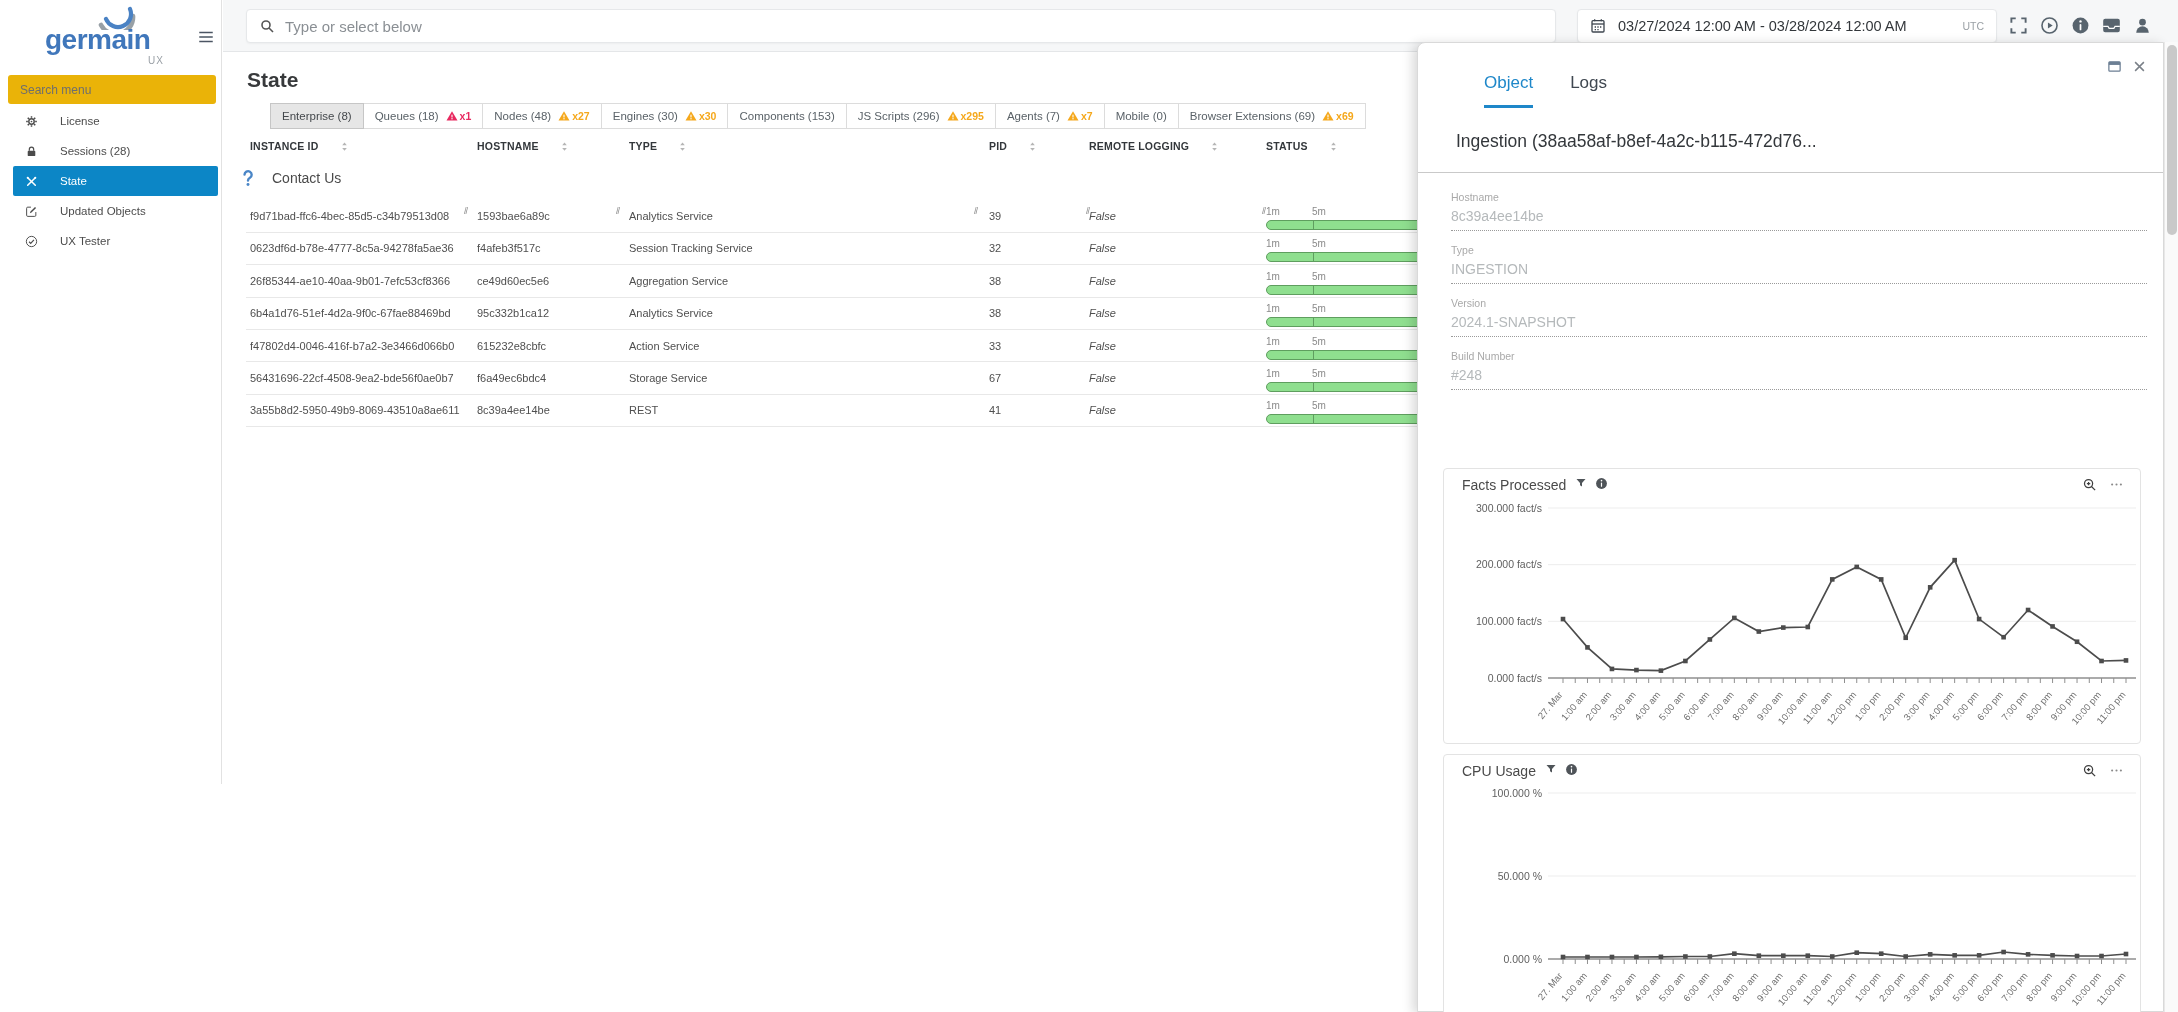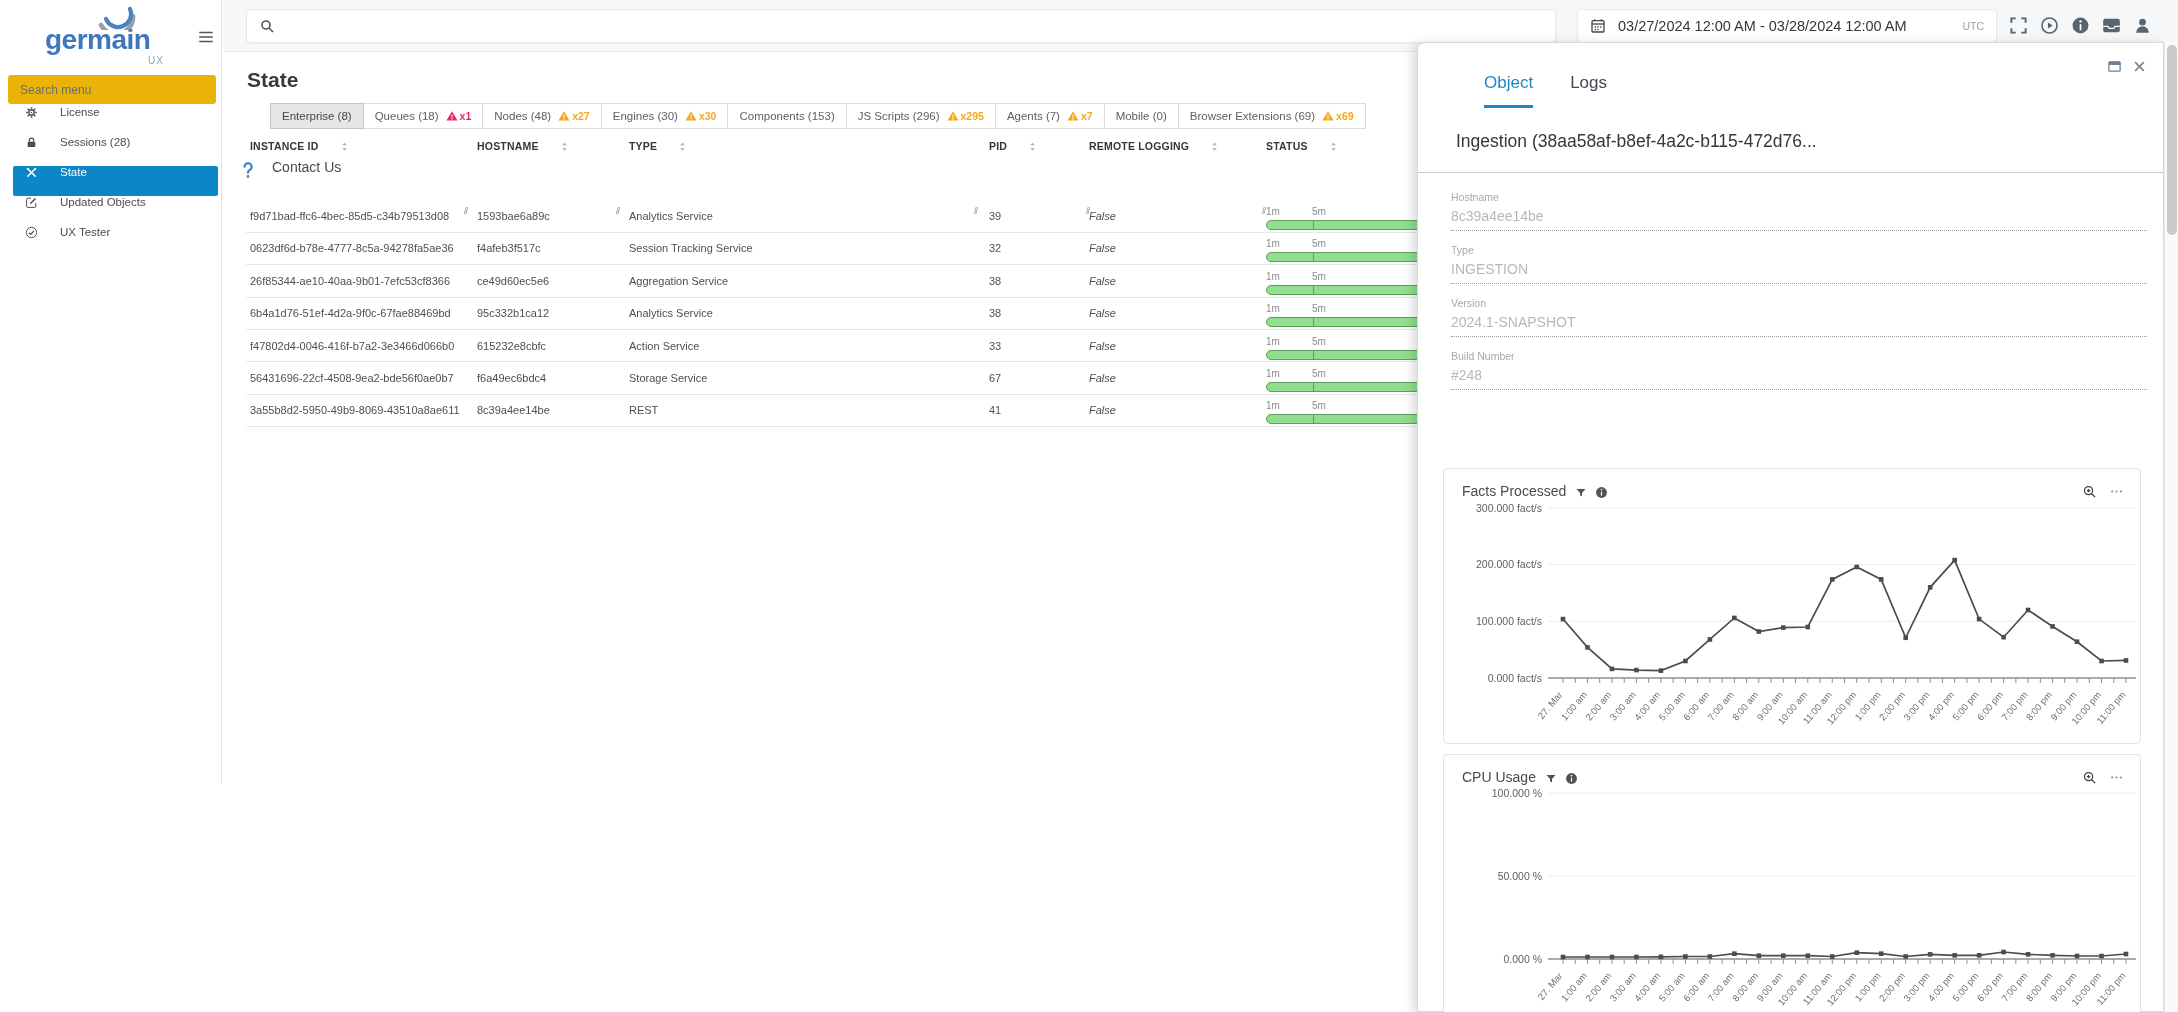--- a/index.html
+++ b/index.html
@@ -15,21 +15,21 @@
   .logo-swoosh { position:absolute; left:88px; top:4px; width:56px; height:26px; }
   .logo-text { position:absolute; left:45px; top:24px; font-size:28px; font-weight:700;
     color:#4077bb; letter-spacing:-0.5px; }
   .logo-sub { position:absolute; left:148px; top:55px; font-size:10px; color:#9aa0a6; letter-spacing:1px; }
   .hamburger { position:absolute; left:196px; top:28px; width:20px; height:18px; color:#4b5563; cursor:pointer; }
   .menu-search { position:absolute; left:8px; top:75px; width:208px; height:29px;
     background:#eab308; border:none; border-radius:3px; padding:0 12px; font-size:12px; color:#555;
     font-family:inherit; }
   .menu-search::placeholder { color:#6e6e6e; }
   .menu { position:absolute; left:0; top:106px; width:222px; }
-  .mi { display:flex; align-items:flex-start; cursor:pointer; position:relative; }
+  .mi { display:flex; align-items:center; cursor:pointer; position:relative; }
   .mi.main { height:38px; font-size:14px; color:#4a4a4a; }
   .mi.exp { height:43px; }
   .mi.sub { height:30px; font-size:11.5px; color:#4c4c4c; }
   .mi.main .ic { width:22px; height:22px; margin-left:14px; margin-right:13px; color:#4a86c7; }
   .mi.sub .ic { width:13px; height:13px; margin-left:25px; margin-right:22px; color:#4b4b4b; }
   .mi .chev { position:absolute; right:14px; width:13px; height:13px; color:#555; }
   .mi.selected { background:#0c86c6; color:#fff; margin:0 4px 0 13px; border-radius:2px; }
   .mi.selected .ic { color:#fff; margin-left:12px; }
   .mi.h40 { height:40px; } .mi.h37 { height:37px; }
 
@@ -92,21 +92,21 @@
   .ptab { font-size:17px; color:#3f4750; padding-bottom:12px; cursor:pointer; }
   .ptab.active { color:#1e87c9; border-bottom:3px solid #1e87c9; }
   .panel-title { position:absolute; left:38px; top:88px; font-size:17.5px; color:#33373b; }
   .panel-divider { position:absolute; left:0; top:129px; width:100%; border-bottom:1px solid #c9c9c9; }
   .fields { position:absolute; left:33px; top:148px; width:696px; }
   .field { margin-bottom:13px; }
   .field .flabel { font-size:10.5px; color:#a9a9a9; margin-bottom:5px; }
   .field .fvalue { font-size:14px; color:#b5b9bb; padding-bottom:6px; border-bottom:1px dotted #9a9a9a; }
   #charts { position:absolute; left:25px; top:425px; width:698px; }
   .chart-card { width:698px; border:1px solid #e3e3e3; border-radius:4px; background:#fff; margin-bottom:10px; }
-  .chart-head { height:30px; display:flex; align-items:flex-end; padding:8px 16px 0 18px; }
+  .chart-head { height:30px; display:flex; align-items:flex-start; padding:8px 16px 0 18px; }
   .chart-title { font-size:14px; color:#4a4a4a; margin-right:9px; }
   .chart-head .ic { cursor:pointer; }
   .chart-head .funnel { width:12px; height:12px; color:#4f5459; margin-right:8px; }
   .chart-head .cinfo { width:13px; height:13px; color:#4f5459; }
   .chart-head .spacer { flex:1; }
   .chart-head .czoom { width:15px; height:15px; color:#3f3f3f; margin-right:12px; }
   .chart-head .cmore { width:15px; height:15px; color:#8a8a8a; }
 
   
   .scrollbar { position:absolute; right:0; top:42px; width:14px; height:970px; background:#fafafa;
@@ -348,20 +348,21 @@
 </aside>
 
 <header class="topbar">
   <div class="search-box">
     <span class="ic">
       <svg viewBox="0 0 24 24" fill="none" stroke="currentColor" stroke-width="2.4">
           <circle cx="10.5" cy="10.5" r="6"></circle>
           <path d="M15 15l6 6"></path>
         </svg>
     </span>
+    <input placeholder="Type or select below" style="">
   </div>
   <div class="date-box">
     <span class="ic">
       <svg viewBox="0 0 24 24" fill="currentColor">
           <path d="M7 2v3M17 2v3" stroke="currentColor" stroke-width="2" fill="none"></path>
           <rect x="3" y="4" width="18" height="17" rx="1.5" fill="none" stroke="currentColor" stroke-width="2"></rect>
           <path d="M3 9h18" stroke="currentColor" stroke-width="2"></path>
           <path d="M7 12.5h2v2H7zM11 12.5h2v2h-2zM15 12.5h2v2h-2zM7 16.5h2v2H7zM11 16.5h2v2h-2z"></path>
         </svg>
     </span>

